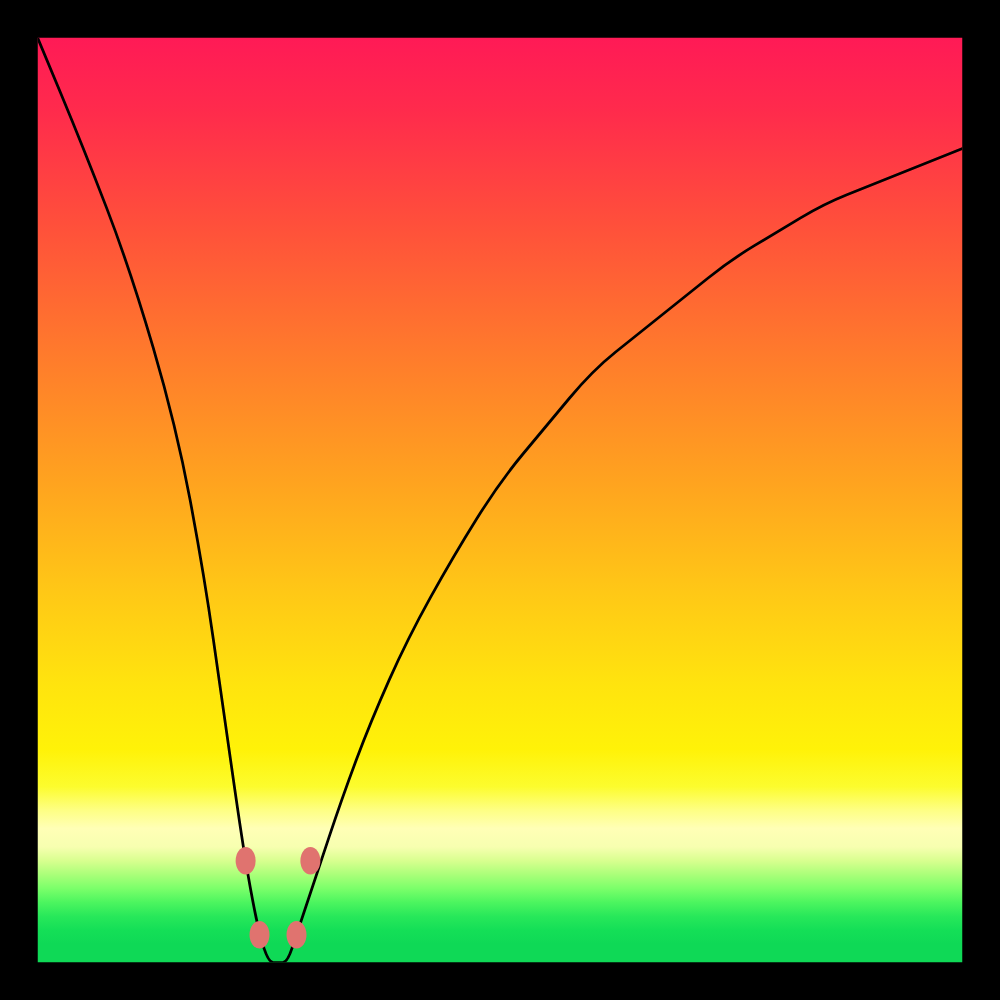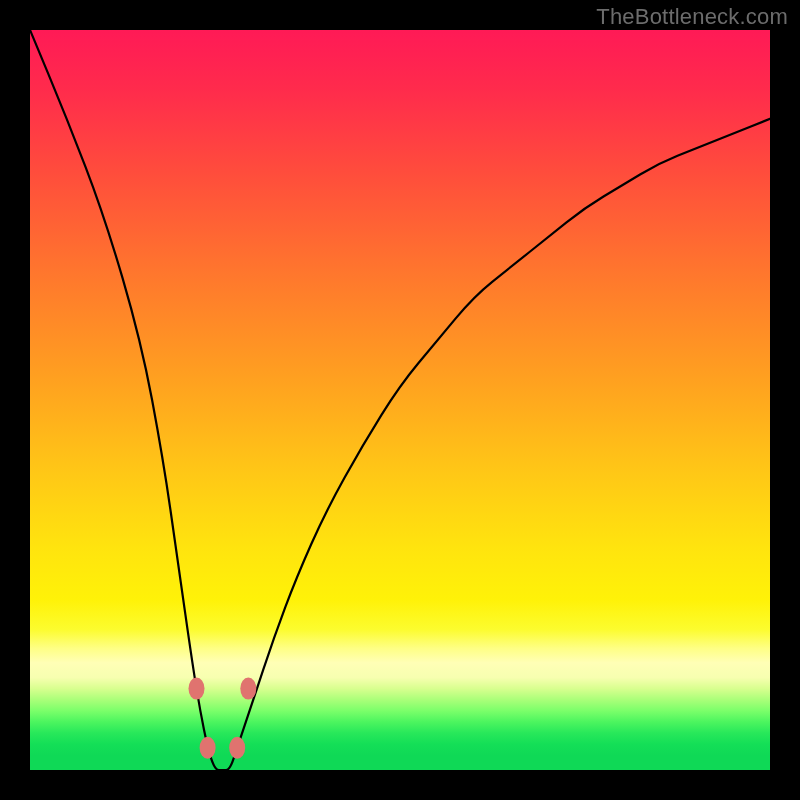--- a/index.html
+++ b/index.html
@@ -69,21 +69,20 @@
     inset: 0;
     width: 100%;
     height: 100%;
   }
 </style>
 </head>
 <body>
 
 <div class="frame">
 
-  <div class="watermark">TheBottleneck.com</div>
 
   <div class="plot-area">
 
     <div class="gradient"></div>
 
     <svg class="curve" viewBox="0 0 740 740" preserveAspectRatio="none">
       <path fill="none" stroke="#000000" stroke-width="2.2" stroke-linecap="round" stroke-linejoin="round" d="M 0.0 0.0 Q 0.0 0.0 18.5 44.4 Q 37.0 88.8 55.5 136.9 Q 74.0 185.0 92.5 247.9 Q 111.0 310.8 122.1 370.0 Q 133.2 429.2 140.6 481.0 Q 148.0 532.8 155.4 584.6 Q 162.8 636.4 166.5 658.6 Q 170.2 680.8 173.9 699.3 Q 177.6 717.8 181.3 728.9 Q 185.0 740.0 188.7 740.0 Q 192.4 740.0 196.1 740.0 Q 199.8 740.0 203.5 728.9 Q 207.2 717.8 214.6 695.6 Q 222.0 673.4 233.1 640.1 Q 244.2 606.8 255.3 577.2 Q 266.4 547.6 281.2 514.3 Q 296.0 481.0 314.5 447.7 Q 333.0 414.4 351.5 384.8 Q 370.0 355.2 388.5 333.0 Q 407.0 310.8 425.5 288.6 Q 444.0 266.4 462.5 251.6 Q 481.0 236.8 499.5 222.0 Q 518.0 207.2 536.5 192.4 Q 555.0 177.6 573.5 166.5 Q 592.0 155.4 610.5 144.3 Q 629.0 133.2 647.5 125.8 Q 666.0 118.4 684.5 111.0 Q 703.0 103.6 721.5 96.2 T 740.0 88.8"></path>
       <g>
           <ellipse cx="166.5" cy="658.6" rx="8" ry="11" fill="#e0736f"></ellipse>
           <ellipse cx="218.3" cy="658.6" rx="8" ry="11" fill="#e0736f"></ellipse>

